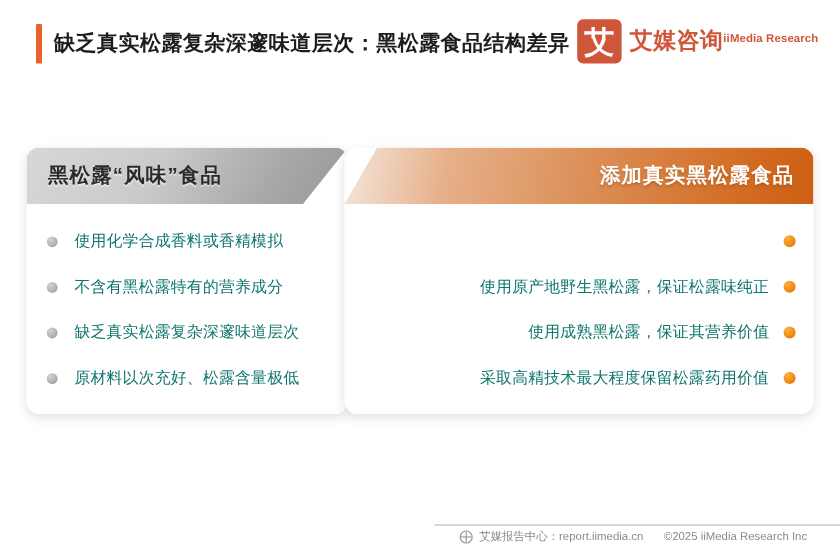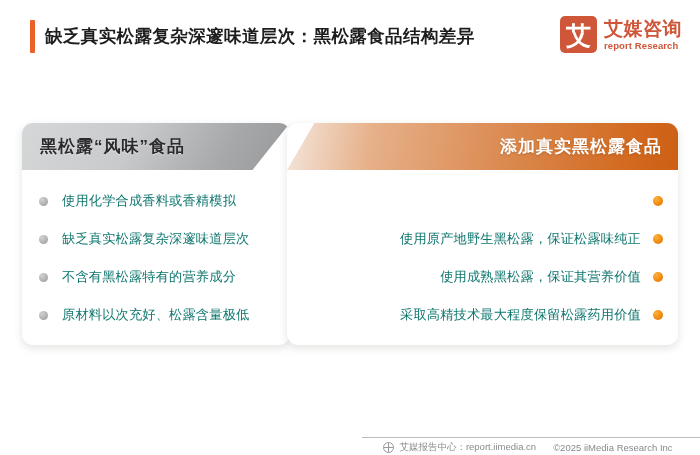--- a/index.html
+++ b/index.html
@@ -58,21 +58,21 @@
     position: absolute;
     left: 0; right: 0; top: 50%;
     transform: translateY(-50%);
     text-align: center;
     color: #ffffff;
     font-size: 25px;
     font-weight: bold;
     line-height: 1;
     font-family: "DejaVu Sans", sans-serif;
   }
-  .logo-txt { display: flex; flex-direction: column; line-height: 1; }
+  .logo-txt { display: flex; flex-direction: row; line-height: 1; }
   .logo-cn {
     color: #cf5638;
     font-size: 19px;
     font-weight: bold;
     letter-spacing: 0.5px;
   }
   .logo-en {
     color: #cf5638;
     font-size: 9.5px;
     font-weight: bold;
@@ -248,44 +248,44 @@
 <div class="header">
   <div class="title-bar"></div>
   <div class="title-text">缺乏真实松露复杂深邃味道层次：黑松露食品结构差异</div>
 
   <div class="logo">
     <div class="logo-mark">
       <span>艾</span>
     </div>
     <div class="logo-txt">
       <div class="logo-cn">艾媒咨询</div>
-      <div class="logo-en">report Research</div>
+      <div class="logo-en">iiMedia Research</div>
     </div>
   </div>
 </div>
 
 <div class="board">
 
   <div class="panel panel-left">
     <div class="banner">
       <div class="banner-left-fill"></div>
       <div class="banner-label banner-label-left">黑松露“风味”食品</div>
     </div>
     <div class="list">
       <div class="row row-left">
         <span class="dot dot-gray"></span>
         <span>使用化学合成香料或香精模拟</span>
       </div>
       <div class="row row-left">
         <span class="dot dot-gray"></span>
-        <span>缺乏真实松露复杂深邃味道层次</span>
+        <span>不含有黑松露特有的营养成分</span>
       </div>
       <div class="row row-left">
         <span class="dot dot-gray"></span>
-        <span>不含有黑松露特有的营养成分</span>
+        <span>缺乏真实松露复杂深邃味道层次</span>
       </div>
       <div class="row row-left">
         <span class="dot dot-gray"></span>
         <span>原材料以次充好、松露含量极低</span>
       </div>
     </div>
   </div>
 
   <div class="panel panel-right">
     <div class="banner">

